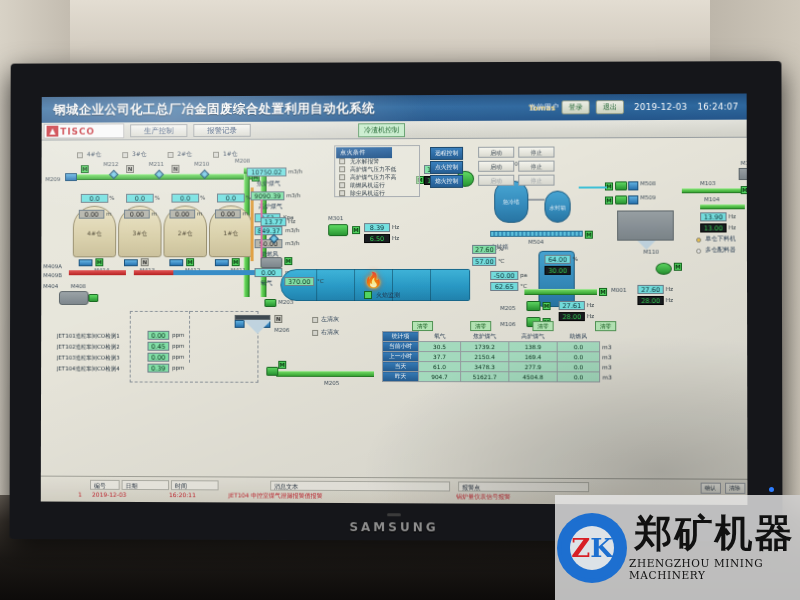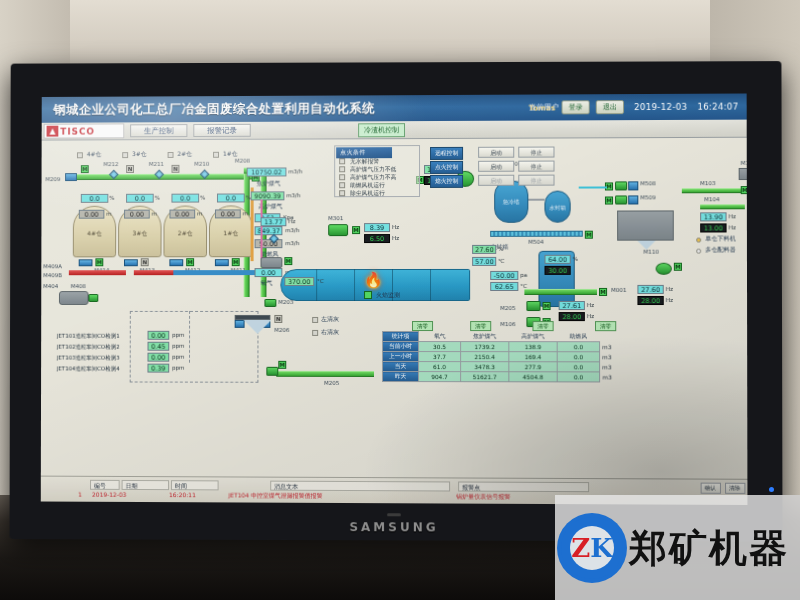--- a/index.html
+++ b/index.html
@@ -726,15 +726,16 @@
 
   <div id="wm">
     <div class="gear">
       <span class="zk">
         <span class="zkz">Z</span>
           <span class="zkk">K</span>
       </span>
     </div>
     <div class="txt">
       <span class="cn">郑矿机器</span>
+      <span class="en">ZHENGZHOU MINING MACHINERY</span>
     </div>
   </div>
 </div>
 
 </body></html>

